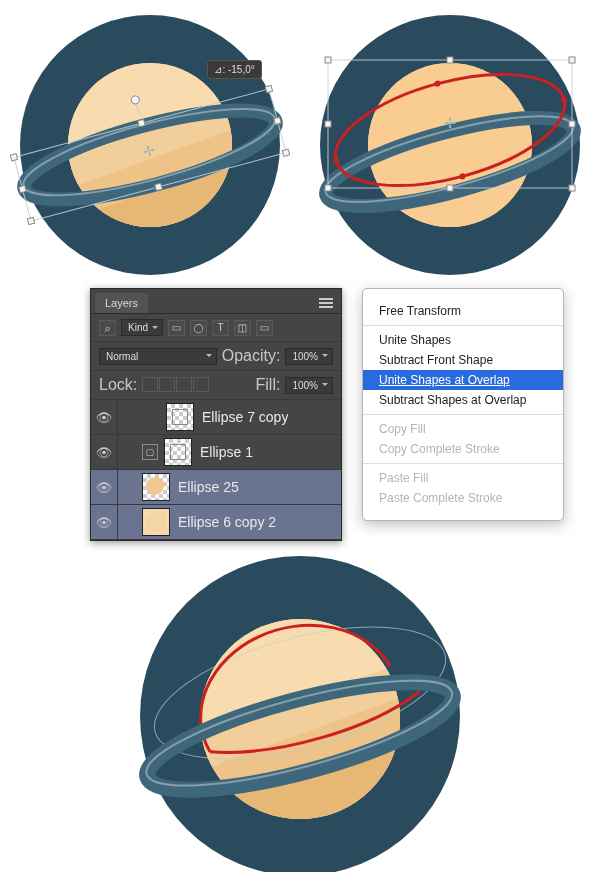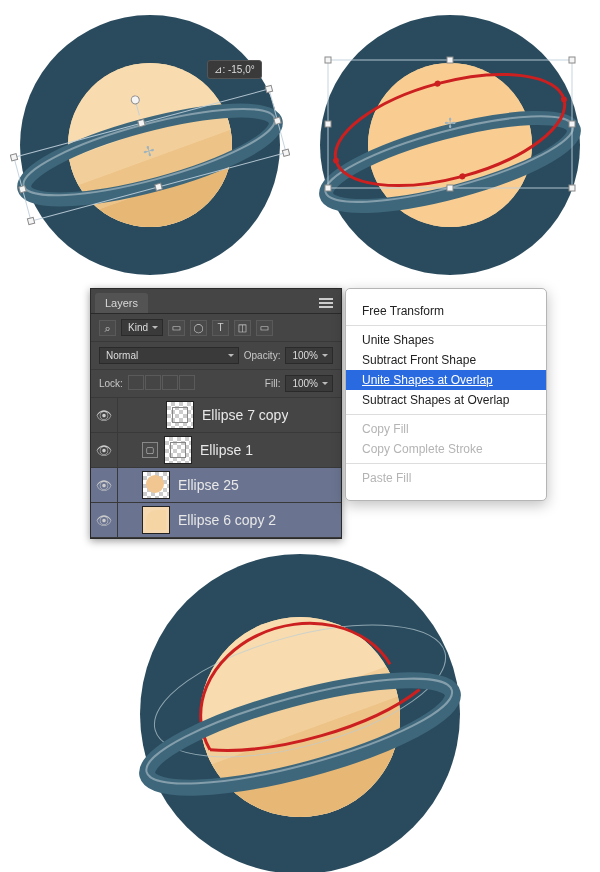--- a/index.html
+++ b/index.html
@@ -28,21 +28,21 @@
     border-radius: 3px;
     padding: 3px 6px;
     font-size: 10px;
     z-index: 3;
   }
   
   .panels-row {
     display: flex;
     align-items: flex-start;
     margin-left: 80px;
-    gap: 3px;
+    gap: 20px;
     margin-bottom: 10px;
   }
   
   .layers-panel {
     width: 250px;
     background: #454545;
     border: 1px solid #2a2a2a;
     color: #d8d8d8;
     font-size: 11px;
     box-shadow: 0 2px 8px rgba(0,0,0,.4);
@@ -71,21 +71,21 @@
                 linear-gradient(#ccc,#ccc) 0 8px/100% 2px no-repeat;
     margin-right:4px;
   }
   .panel-section {
     padding: 5px 8px;
     border-bottom: 1px solid #393939;
     display:flex;
     align-items:center;
     gap:5px;
   }
-  .panel-section .label { color:#c8c8c8; font-size:10px; }
+  .panel-section .label { color:#c8c8c8; font-size:16px; }
   .dropdown {
     background:#3a3a3a;
     border:1px solid #2a2a2a;
     padding:2px 14px 2px 6px;
     position:relative;
     font-size:10px;
     color:#ddd;
   }
   .dropdown::after{
     content:"";
@@ -337,20 +337,21 @@
       <hr>
       <div class="mi">Unite Shapes</div>
       <div class="mi">Subtract Front Shape</div>
       <div class="mi selected">Unite Shapes at Overlap</div>
       <div class="mi">Subtract Shapes at Overlap</div>
       <hr>
       <div class="mi disabled">Copy Fill</div>
       <div class="mi disabled">Copy Complete Stroke</div>
       <hr>
       <div class="mi disabled">Paste Fill</div>
+      <div class="mi disabled">Paste Complete Stroke</div>
     </div>
 </div>
 
 <div class="bottom-row">
   <div class="planet-tile">
     <svg width="340" height="330" viewBox="0 0 340 330">
       <circle cx="170" cy="165" r="160" fill="#2a4b5d"></circle>
       <defs>
         <clipPath id="ball3">
             <circle cx="170" cy="168" r="100"></circle>

